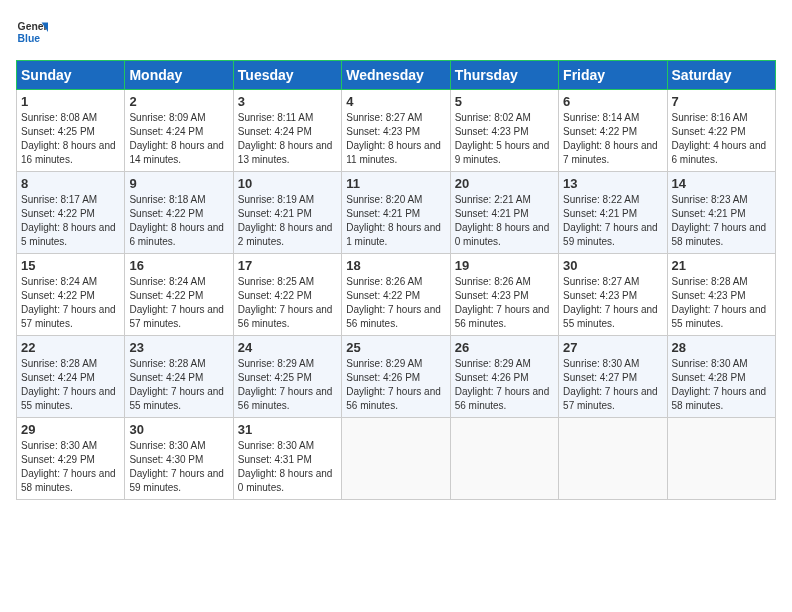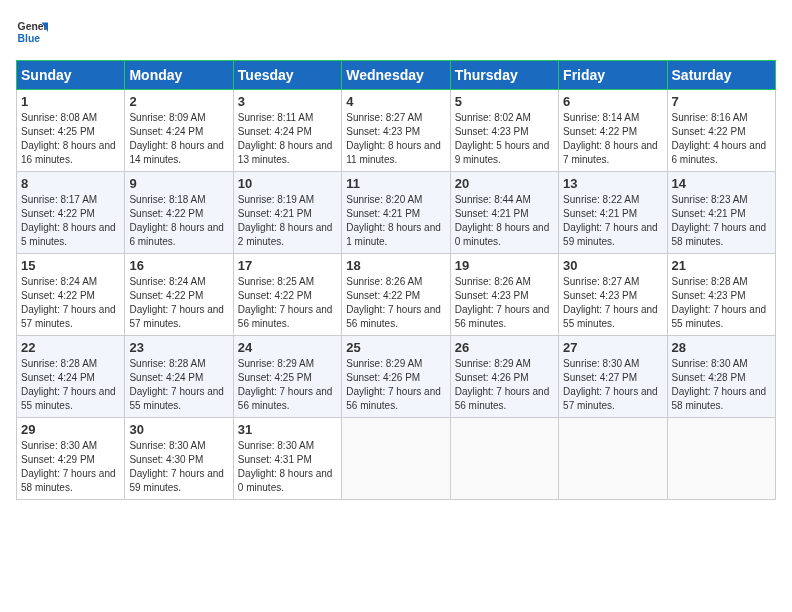--- a/index.html
+++ b/index.html
@@ -194,21 +194,21 @@
         <span class="day-num">11</span>
         <div class="day-info">
           <span>Sunrise: 8:20 AM</span><br>
           <span>Sunset: 4:21 PM</span><br>
           <span>Daylight: 8 hours and 1 minute.</span>
         </div>
       </td>
         <td>
         <span class="day-num">20</span>
         <div class="day-info">
-          <span>Sunrise: 8:44 AM</span><br>
+          <span>Sunrise: 2:21 AM</span><br>
           <span>Sunset: 4:21 PM</span><br>
           <span>Daylight: 8 hours and 0 minutes.</span>
         </div>
       </td>
         <td>
         <span class="day-num">13</span>
         <div class="day-info">
           <span>Sunrise: 8:22 AM</span><br>
           <span>Sunset: 4:21 PM</span><br>
           <span>Daylight: 7 hours and 59 minutes.</span>

